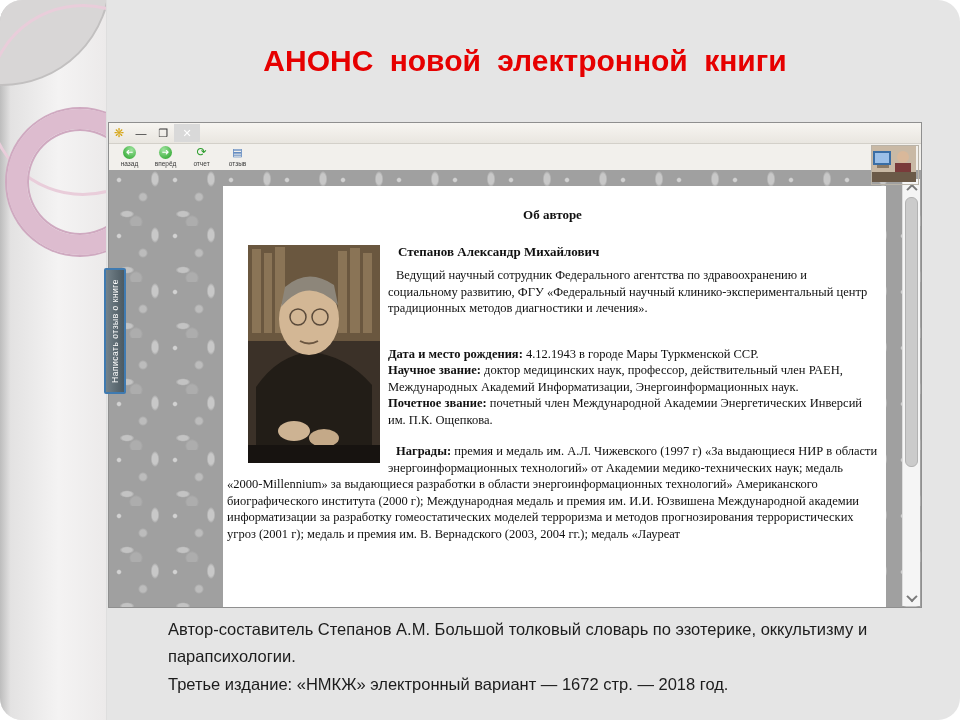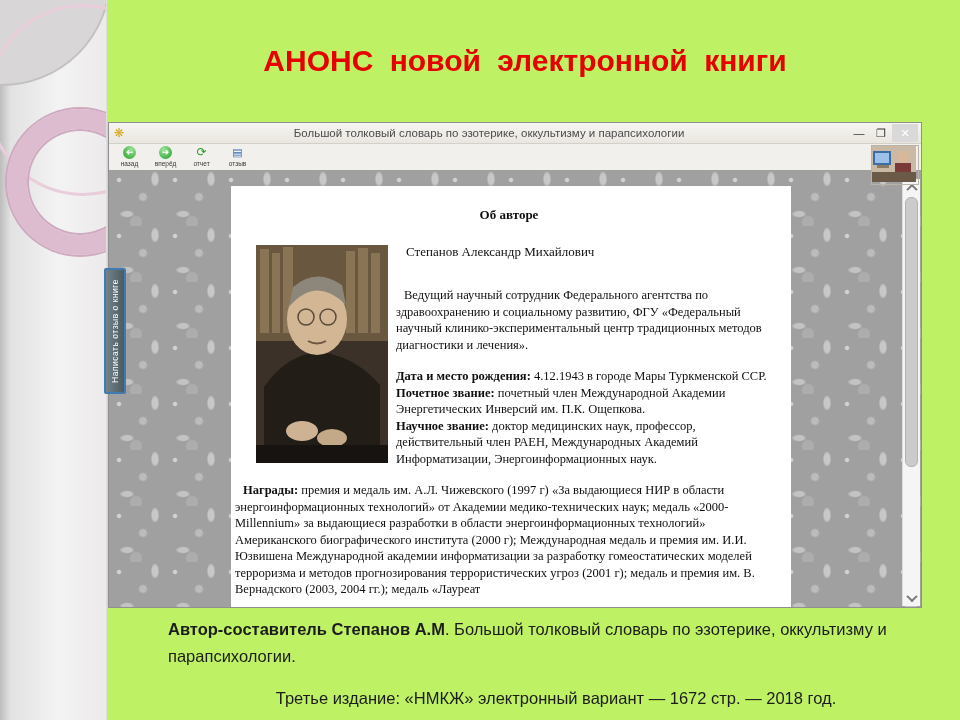--- a/index.html
+++ b/index.html
@@ -1,16 +1,16 @@
 <!DOCTYPE html>
 <html><head>
 <meta charset="utf-8">
 <style>
   html,body{margin:0;padding:0;background:#fff;}
-  .slide{position:relative;width:960px;height:720px;background:#bef264;overflow:hidden;font-family:"Liberation Sans",sans-serif;}
+  .slide{position:relative;width:960px;height:720px;background:#e5e5e5;overflow:hidden;font-family:"Liberation Sans",sans-serif;border-radius:22px;}
 
   
   .left-strip{position:absolute;left:0;top:0;width:106px;height:720px;overflow:hidden;
     background:linear-gradient(90deg,#bdbdbd 0%,#e3e2e2 10%,#f4f3f3 55%,#eceaea 100%);
     border-right:1px solid #dedede;}
   .circle-gray{position:absolute;left:-107px;top:-132px;width:214px;height:214px;border-radius:50%;
     background:#d8d6d6;border:2px solid #c2c0c0;}
   .circle-thin{position:absolute;left:-13px;top:4px;width:186px;height:186px;border-radius:50%;
     border:3px solid #e9cdda;}
   .circle-ring{position:absolute;left:7px;top:109px;width:106px;height:106px;border-radius:50%;
@@ -45,28 +45,28 @@
   .content{position:absolute;left:0;right:0;top:47px;bottom:0;
     background-color:#a0a0a0;
     background-image:
       radial-gradient(circle at 10px 10px,#d2d2d2 1.5px,rgba(0,0,0,0) 2.8px),
       radial-gradient(circle at 34px 27px,#bcbcbc 3px,rgba(0,0,0,0) 5px),
       radial-gradient(ellipse 7px 13px at 46px 9px,#c8c8c8 40%,rgba(0,0,0,0) 62%),
       radial-gradient(ellipse 12px 6px at 18px 44px,#c3c3c3 40%,rgba(0,0,0,0) 62%),
       radial-gradient(circle at 27px 52px,#adadad 5px,rgba(0,0,0,0) 7px);
     background-size:56px 56px;}
 
-  .white-page{position:absolute;left:122px;top:16px;width:560px;bottom:0;background:#fff;
+  .white-page{position:absolute;left:114px;top:16px;width:663px;bottom:0;background:#fff;
     box-sizing:border-box;padding:20px 8px 0 4px;overflow:hidden;
     font-family:"Liberation Serif",serif;font-size:12.5px;color:#101010;line-height:1.32;}
   .page-heading{text-align:center;font-weight:bold;font-size:13px;margin:0 0 20px 0;}
   .photo{float:left;width:132px;height:218px;margin:2px 8px 6px 21px;}
-  .author-name{font-weight:normal;font-size:13px;margin:4px 0 0 0;text-indent:10px;}
-  .intro{margin:27px 0 0 0;text-indent:8px;}
-  .facts{margin:15px 0 0 0;}
+  .author-name{font-weight:bold;font-size:13px;margin:4px 0 0 0;text-indent:10px;}
+  .intro{margin:7px 0 0 0;text-indent:8px;}
+  .facts{margin:29px 0 0 0;}
   .awards{margin:15px 0 0 0;text-indent:8px;}
   .lbl{font-weight:bold;}
 
   
   .side-tab{position:absolute;left:-5px;top:145px;width:22px;height:126px;box-sizing:border-box;
     background:linear-gradient(90deg,#74828a,#4c5a62);border:2px solid #3f7ab0;border-radius:2px;
     display:flex;align-items:center;justify-content:center;z-index:7;}
   .side-tab span{writing-mode:vertical-rl;transform:rotate(180deg);color:#fff;font-size:8.5px;
     letter-spacing:.5px;white-space:nowrap;font-family:"Liberation Sans",sans-serif;}
 
@@ -77,43 +77,42 @@
   .sb-up{top:0;} .sb-down{bottom:0;}
   .chev{width:6px;height:6px;border-left:2px solid #7a7a7a;border-top:2px solid #7a7a7a;}
   .sb-up .chev{transform:rotate(45deg) translate(1px,1px);}
   .sb-down .chev{transform:rotate(225deg) translate(1px,1px);}
   .sb-thumb{position:absolute;left:2px;right:2px;top:18px;height:268px;background:#cbcbcb;
     border:1px solid #b2b2b2;border-radius:6px;}
 
   
   .footer{position:absolute;left:168px;top:616px;width:776px;font-size:16.5px;color:#1c1c1c;line-height:27px;}
   .footer p{margin:0;}
-  .footer .bold{font-weight:bold;}
-  .footer .edition{margin-top:15px;text-align:center;}
+  .footer .bold{font-weight:normal;}
+  .footer .edition{margin-top:1px;}
 </style>
 </head>
 <body>
 
 <div class="slide">
 
   <div class="left-strip">
     <div class="circle-gray"></div>
     <div class="circle-thin"></div>
     <div class="circle-ring"></div>
   </div>
 
   <div class="slide-title">
     <div>АНОНС  новой  электронной  книги</div>
   </div>
 
   <div class="app-window">
 
     <div class="titlebar">
       <span class="titlebar-icon">❋</span>
-      <span class="titlebar-title">Большой толковый словарь по эзотерике, оккультизму и парапсихологии</span>
       <span class="win-controls">
         <span class="win-btn">—</span>
         <span class="win-btn">❐</span>
         <span class="win-btn close">✕</span>
       </span>
     </div>
 
     <div class="toolbar">
       <span class="tb-btn">
         <span class="tb-glyph">➜</span><br>
@@ -171,22 +170,22 @@
             <ellipse cx="76" cy="193" rx="15" ry="9" fill="#c4a988"></ellipse>
             <rect x="0" y="200" width="132" height="18" fill="#171310"></rect>
           </svg>
         </span>
 
         <p class="author-name">Степанов Александр Михайлович</p>
         <p class="intro">Ведущий научный сотрудник Федерального агентства по здравоохранению и социальному развитию, ФГУ «Федеральный научный клинико-экспериментальный центр традиционных методов диагностики и лечения».</p>
 
         <div class="facts">
           <div><span class="lbl">Дата и место рождения:</span><span> 4.12.1943 в городе Мары Туркменской ССР.</span></div>
+          <div><span class="lbl">Научное звание:</span><span> доктор медицинских наук, профессор, действительный член РАЕН, Международных Академий Информатизации, Энергоинформационных наук.</span></div>
           <div><span class="lbl">Почетное звание:</span><span> почетный член Международной Академии Энергетических Инверсий им. П.К. Ощепкова.</span></div>
-          <div><span class="lbl">Научное звание:</span><span> доктор медицинских наук, профессор, действительный член РАЕН, Международных Академий Информатизации, Энергоинформационных наук.</span></div>
         </div>
 
         <p class="awards"><span class="lbl">Награды:</span><span> премия и медаль им. А.Л. Чижевского (1997 г) «За выдающиеся НИР в области энергоинформационных технологий» от Академии медико-технических наук; медаль «2000-Millennium» за выдающиеся разработки в области энергоинформационных технологий» Американского биографического института (2000 г); Международная медаль и премия им. И.И. Юзвишена Международной академии информатизации за разработку гомеостатических моделей терроризма и методов прогнозирования террористических угроз (2001 г); медаль и премия им. В. Вернадского (2003, 2004 гг.); медаль «Лауреат</span></p>
       </div>
 
       <div class="scrollbar">
         <span class="sb-up">
             <span class="chev"></span>
           </span>
         <span class="sb-thumb"></span>

